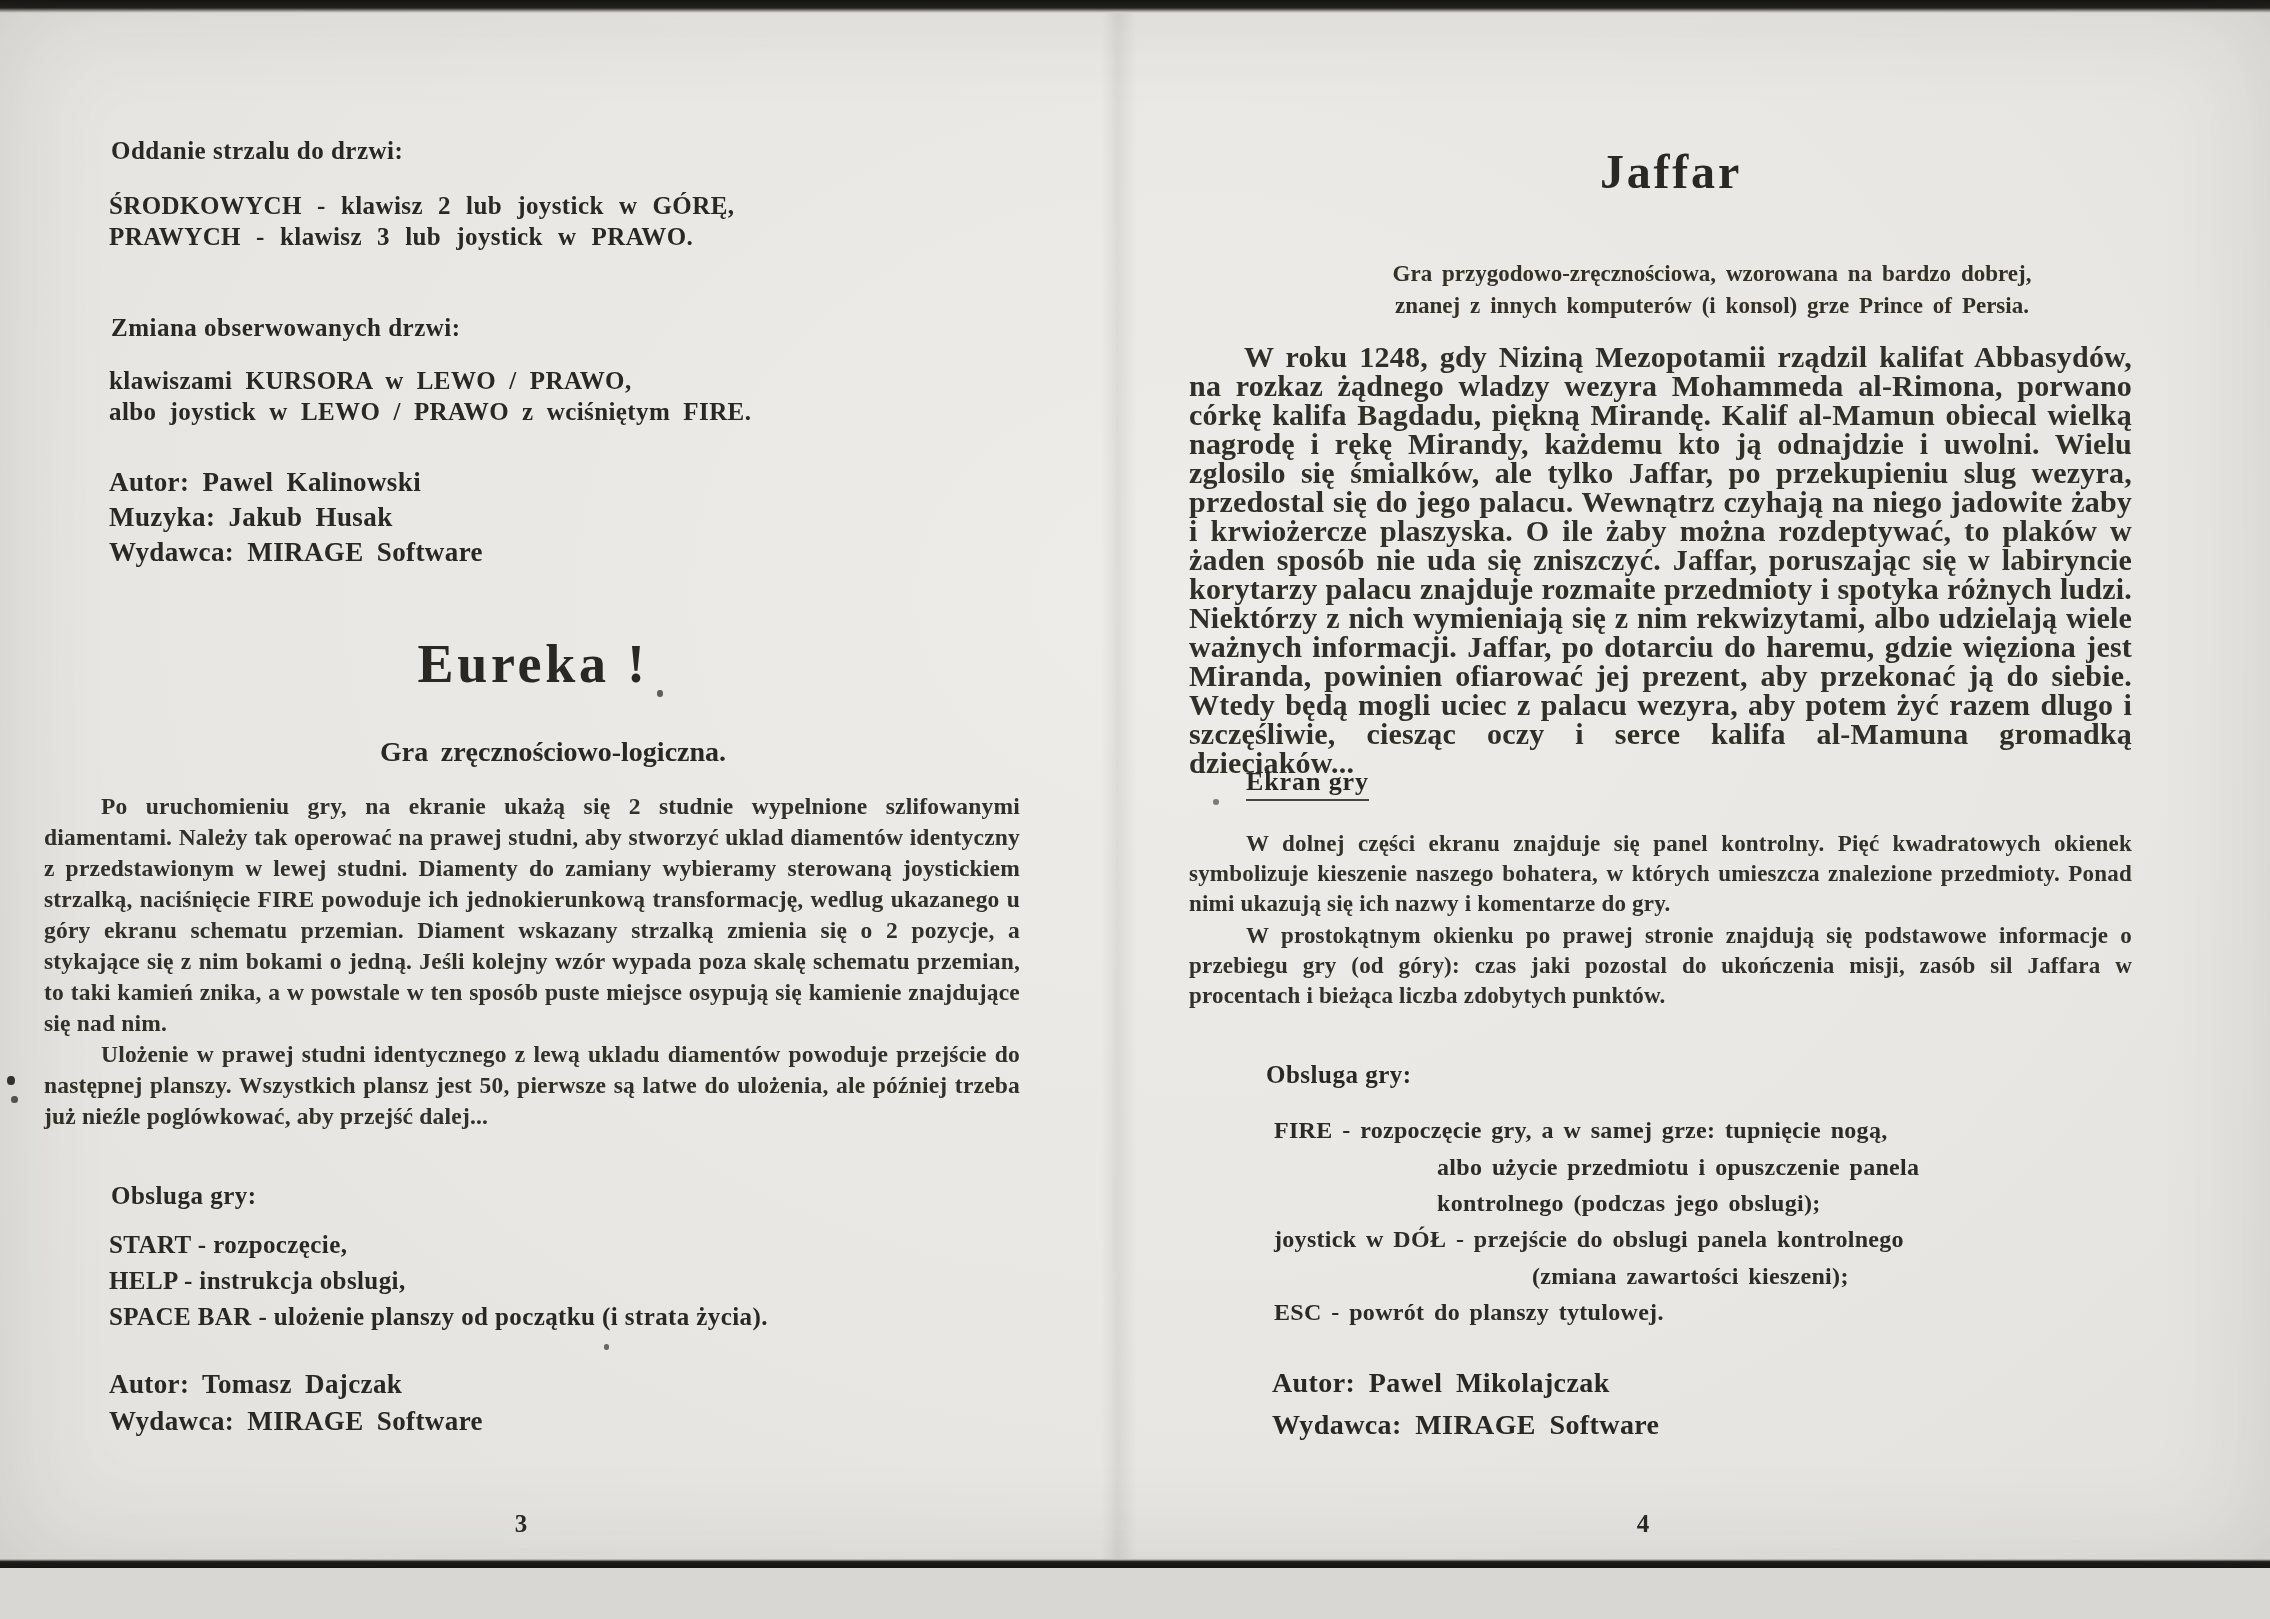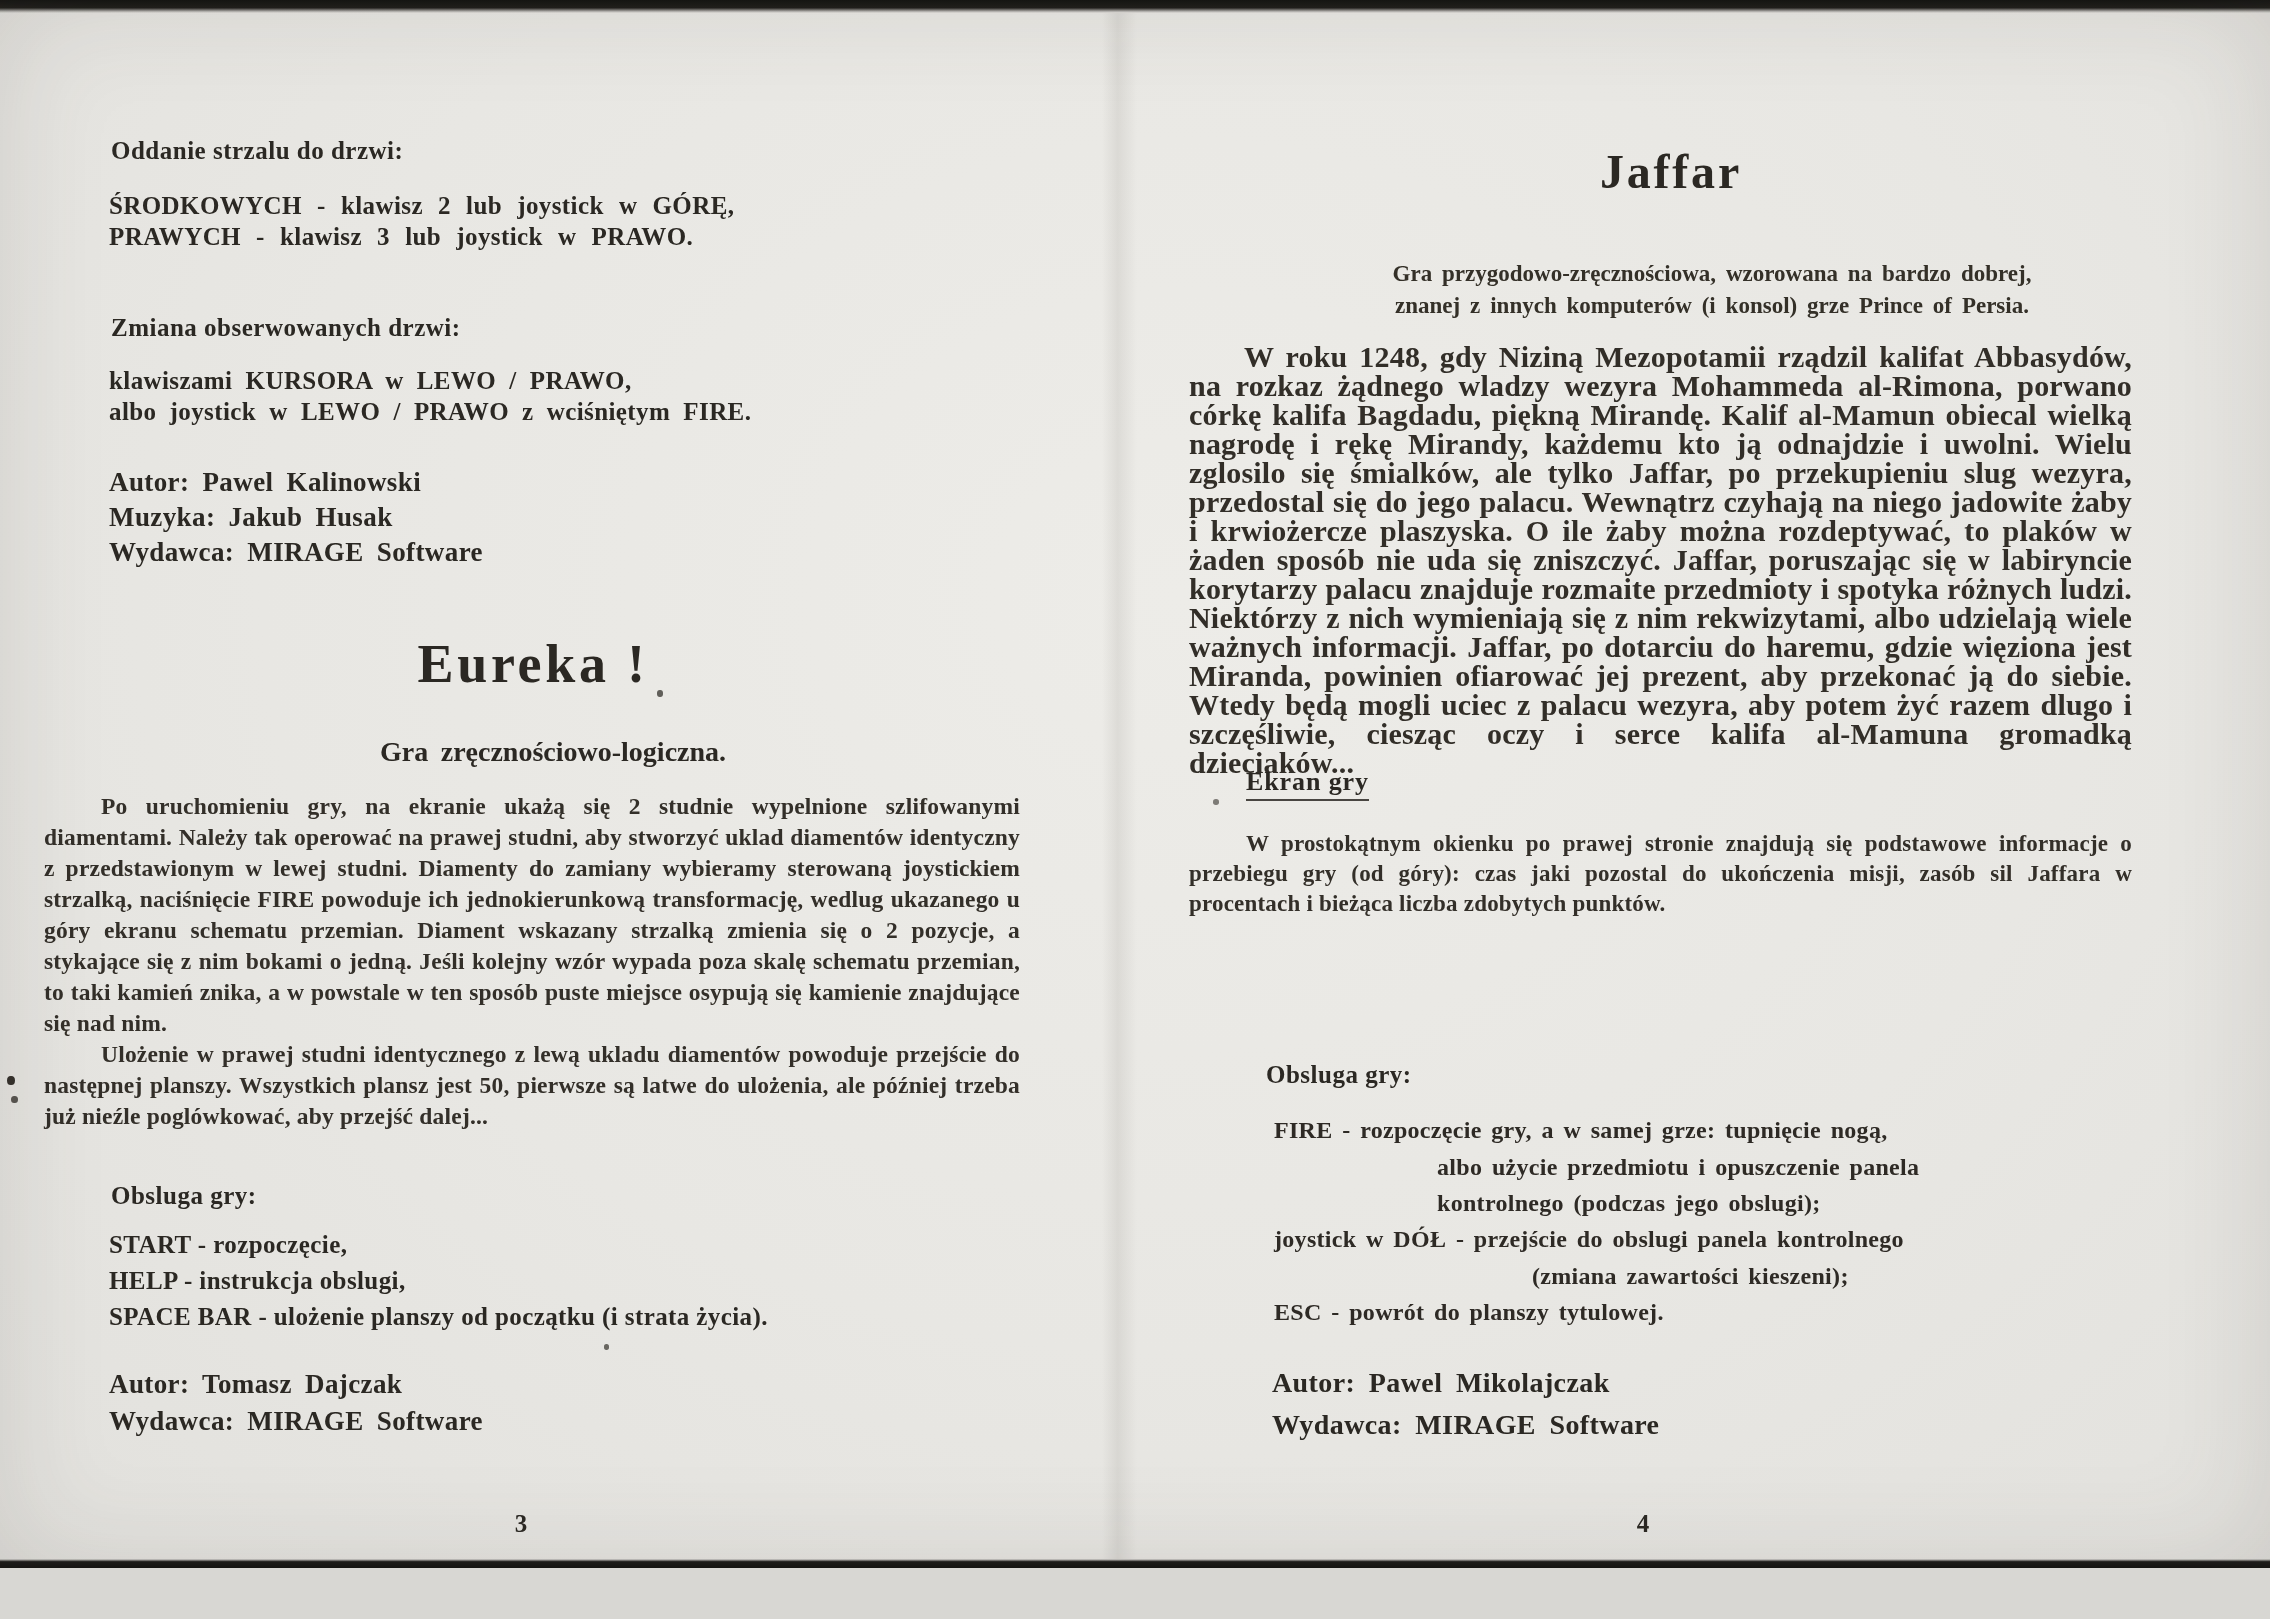--- a/index.html
+++ b/index.html
@@ -132,20 +132,21 @@
       <div>znanej z innych komputerów (i konsol) grze Prince of Persia.</div>
     </div>
 
     <p class="abs r-story">W roku 1248, gdy Niziną Mezopotamii rządzil kalifat Abbasydów, na rozkaz żądnego wladzy wezyra Mohammeda al-Rimona, porwano córkę kalifa Bagdadu, piękną Mirandę. Kalif al-Mamun obiecal wielką nagrodę i rękę Mirandy, każdemu kto ją odnajdzie i uwolni. Wielu zglosilo się śmialków, ale tylko Jaffar, po przekupieniu slug wezyra, przedostal się do jego palacu. Wewnątrz czyhają na niego jadowite żaby i krwiożercze plaszyska. O ile żaby można rozdeptywać, to plaków w żaden sposób nie uda się zniszczyć. Jaffar, poruszając się w labiryncie korytarzy palacu znajduje rozmaite przedmioty i spotyka różnych ludzi. Niektórzy z nich wymieniają się z nim rekwizytami, albo udzielają wiele ważnych informacji. Jaffar, po dotarciu do haremu, gdzie więziona jest Miranda, powinien ofiarować jej prezent, aby przekonać ją do siebie. Wtedy będą mogli uciec z palacu wezyra, aby potem żyć razem dlugo i szczęśliwie, ciesząc oczy i serce kalifa al-Mamuna gromadką dzieciaków...</p>
 
     <div class="abs b r-sh">
       <span>Ekran gry</span>
     </div>
 
     <div class="abs r-screen">
+      <p>W dolnej części ekranu znajduje się panel kontrolny. Pięć kwadratowych okienek symbolizuje kieszenie naszego bohatera, w których umieszcza znalezione przedmioty. Ponad nimi ukazują się ich nazwy i komentarze do gry.</p>
       <p>W prostokątnym okienku po prawej stronie znajdują się podstawowe informacje o przebiegu gry (od góry): czas jaki pozostal do ukończenia misji, zasób sil Jaffara w procentach i bieżąca liczba zdobytych punktów.</p>
     </div>
 
     <div class="abs b r-ch">Obsluga gry:</div>
 
     <div class="abs r-c r-c0">FIRE - rozpoczęcie gry, a w samej grze: tupnięcie nogą,</div>
     <div class="abs r-c r-c1">albo użycie przedmiotu i opuszczenie panela</div>
     <div class="abs r-c r-c2">kontrolnego (podczas jego obslugi);</div>
     <div class="abs r-c r-c3">joystick w DÓŁ - przejście do obslugi panela kontrolnego</div>
     <div class="abs r-c r-c4">(zmiana zawartości kieszeni);</div>

